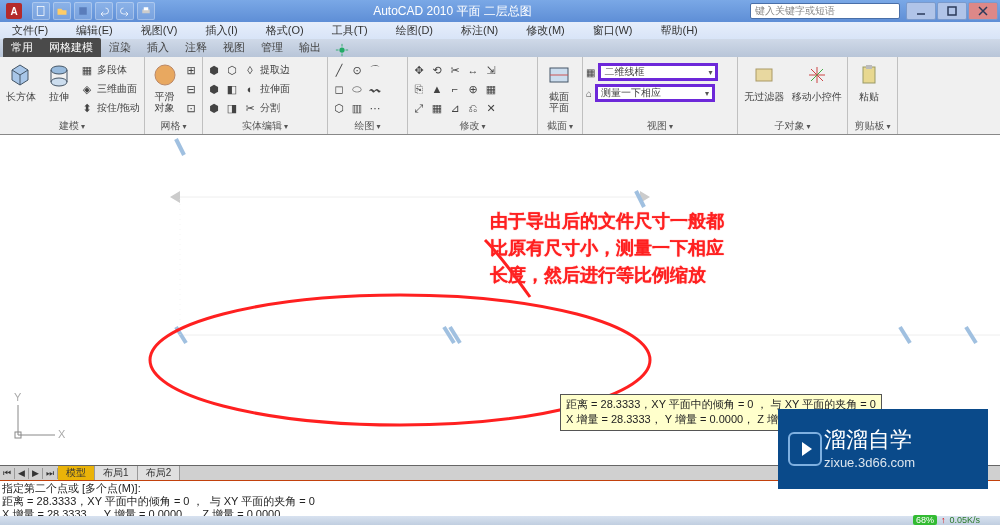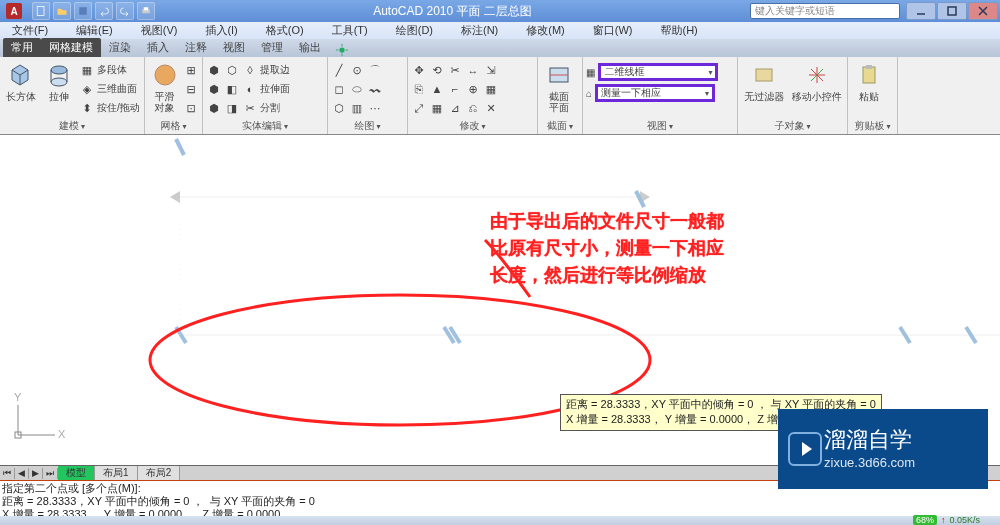--- a/index.html
+++ b/index.html
@@ -48,21 +48,21 @@
   .canvas-svg { position: absolute; inset: 0; }
   .dim-text { fill: #fff; font-family: serif; font-size: 24px; font-style: italic; }
   .anno-line { color: #ff2020; font-size: 18px; font-weight: bold; position: absolute; line-height: 1.5; text-shadow: 0 0 1px #ff4040; }
   .tooltip { position: absolute; background: #ffffcc; border: 1px solid #555; font-size: 11px; padding: 2px 5px; color: #222; font-family: "SimSun", monospace; line-height: 1.4; }
 
   
   .layout-tabs { position: absolute; left: 0; bottom: 45px; height: 15px; width: 100%; background: #d0d0d0; border-top: 1px solid #666; display: flex; align-items: center; font-size: 10px; color: #333; }
   .layout-tabs .nav { display: flex; gap: 0; }
   .layout-tabs .nav span { padding: 0 3px; border-right: 1px solid #999; font-size: 9px; }
   .layout-tabs .ltab { padding: 0 8px; border-right: 1px solid #999; background: #e0e0e0; }
-  .layout-tabs .ltab.active { background: #22c55e; }
+  .layout-tabs .ltab.active { background: #eab308; }
 
   
   .cmdline { position: absolute; left: 0; bottom: 9px; height: 36px; width: 100%; background: #fff; border-top: 1px solid #c2410c; font-family: "SimSun", monospace; font-size: 11px; padding: 1px 2px; color: #222; line-height: 1.1; white-space: pre; overflow: hidden; }
 
   
   .statusbar { position: absolute; left: 0; bottom: 0; height: 9px; width: 100%; background: linear-gradient(to bottom,#d8e2f0,#c0cee0); }
 
   
   .watermark { position: absolute; right: 12px; bottom: 36px; width: 210px; height: 80px; background: #0a4a8a; color: #fff; display: flex; align-items: center; padding: 6px 10px; gap: 2px; }
   .watermark .play { width: 34px; height: 34px; border: 2px solid #7fb0e0; border-radius: 6px; display: flex; align-items: center; justify-content: center; }

